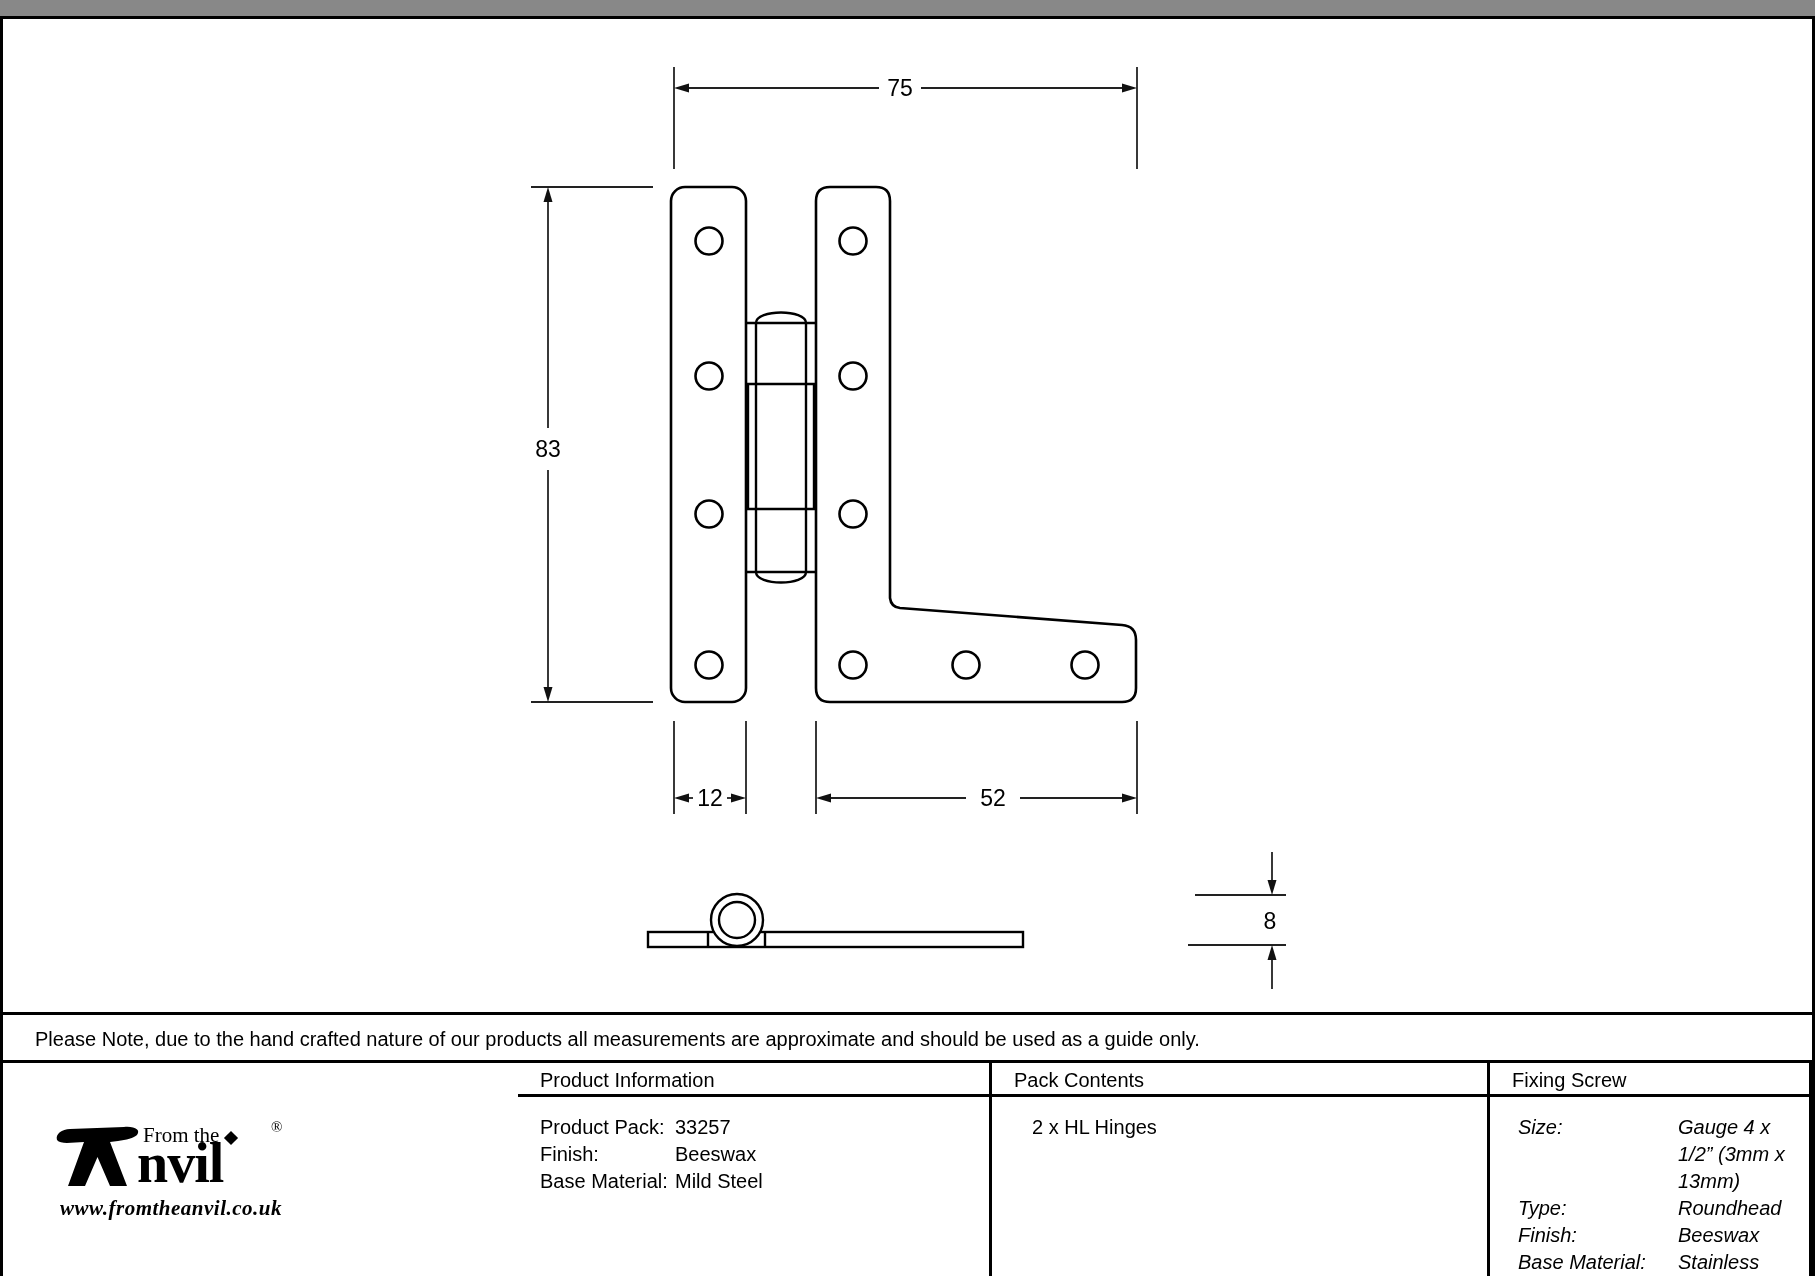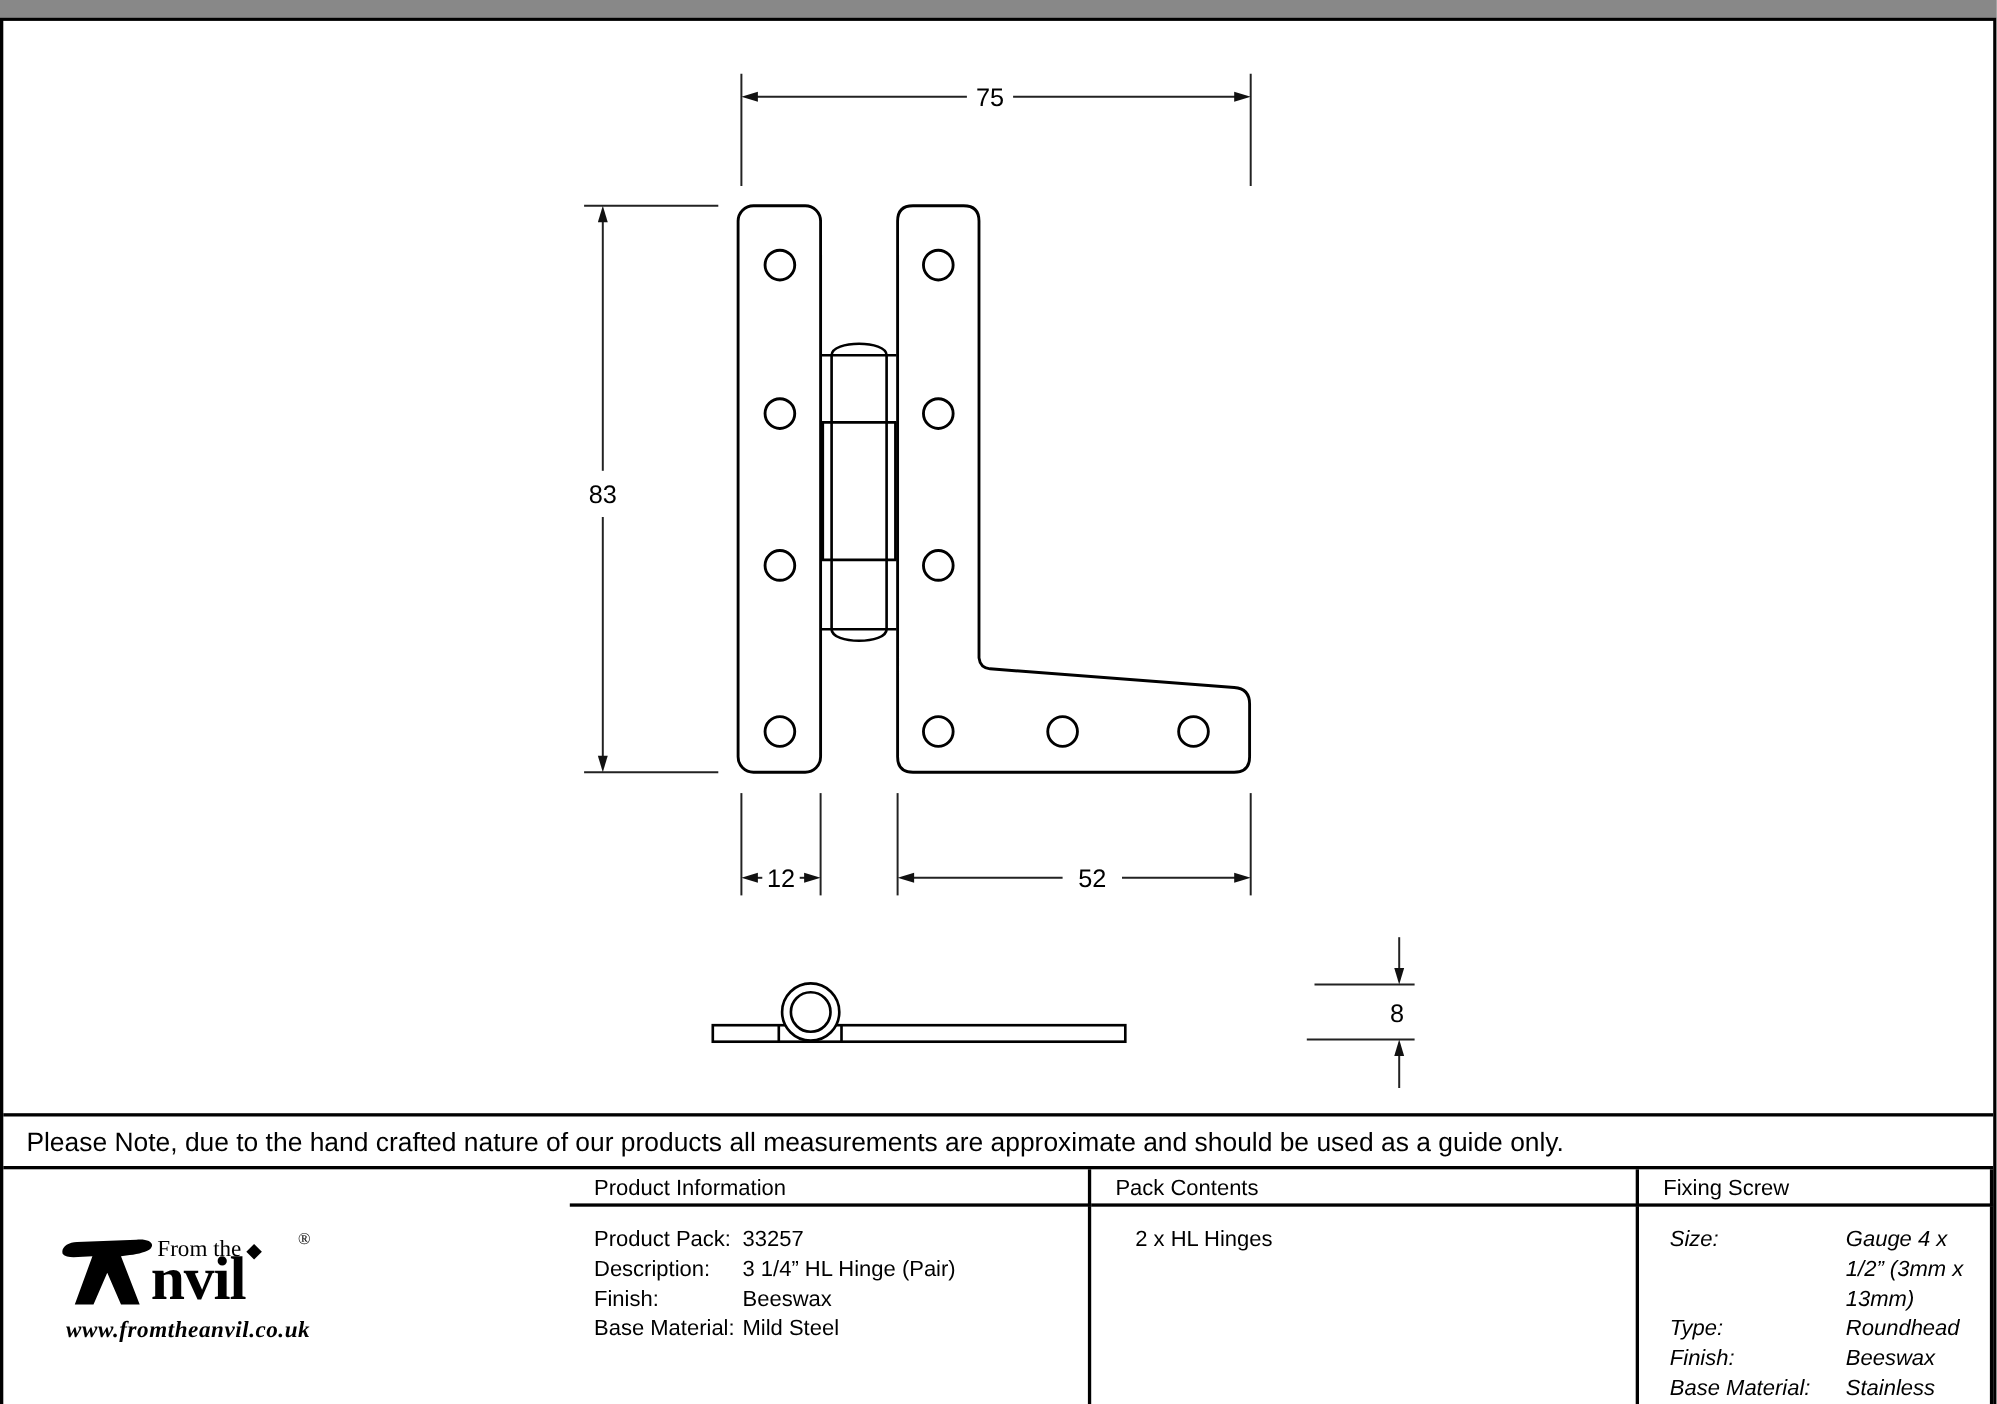--- a/index.html
+++ b/index.html
@@ -11,22 +11,22 @@
     background: #fff;
     border: 3px solid #000;
     font-family: "Liberation Sans", sans-serif;
     color: #000;
   }
   .drawing { width: 1809px; height: 996px; border-bottom: 3px solid #000; }
   .drawing svg { display:block; }
   .note {
     height: 48px; line-height: 48px;
     border-bottom: 3px solid #000;
-    padding-left: 21px;
-    font-size: 24px;
+    padding-left: 32px;
+    font-size: 20px;
   }
   .info-table {
     display: grid;
     grid-template-columns: 515px 474px 498px 1fr;
     grid-template-rows: 34px 183px;
     height: 220px;
   }
   .cell { border-right: 3px solid #000; padding-left: 20px; }
   .cell.last { border-right: none; }
   .hdr {
@@ -184,24 +184,20 @@
       <div class="reg">®</div>
       <div class="website">www.fromtheanvil.co.uk</div>
     </div>
 
     <div class="cell body-cell">
       <div class="kv">
         <span class="k">Product Pack:</span>
         <span class="v">33257</span>
       </div>
       <div class="kv">
-        <span class="k">Description:</span>
-        <span class="v">3 1/4” HL Hinge (Pair)</span>
-      </div>
-      <div class="kv">
         <span class="k">Finish:</span>
         <span class="v">Beeswax</span>
       </div>
       <div class="kv">
         <span class="k">Base Material:</span>
         <span class="v">Mild Steel</span>
       </div>
     </div>
 
     <div class="cell body-cell pack">

